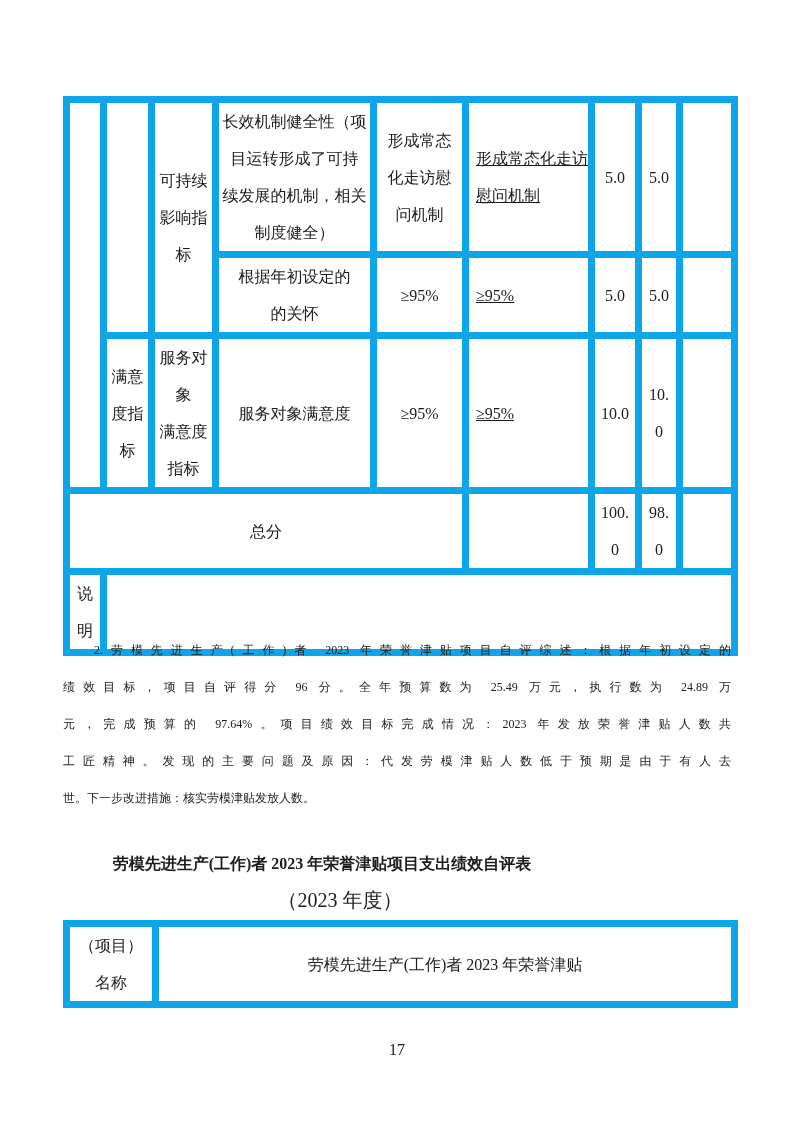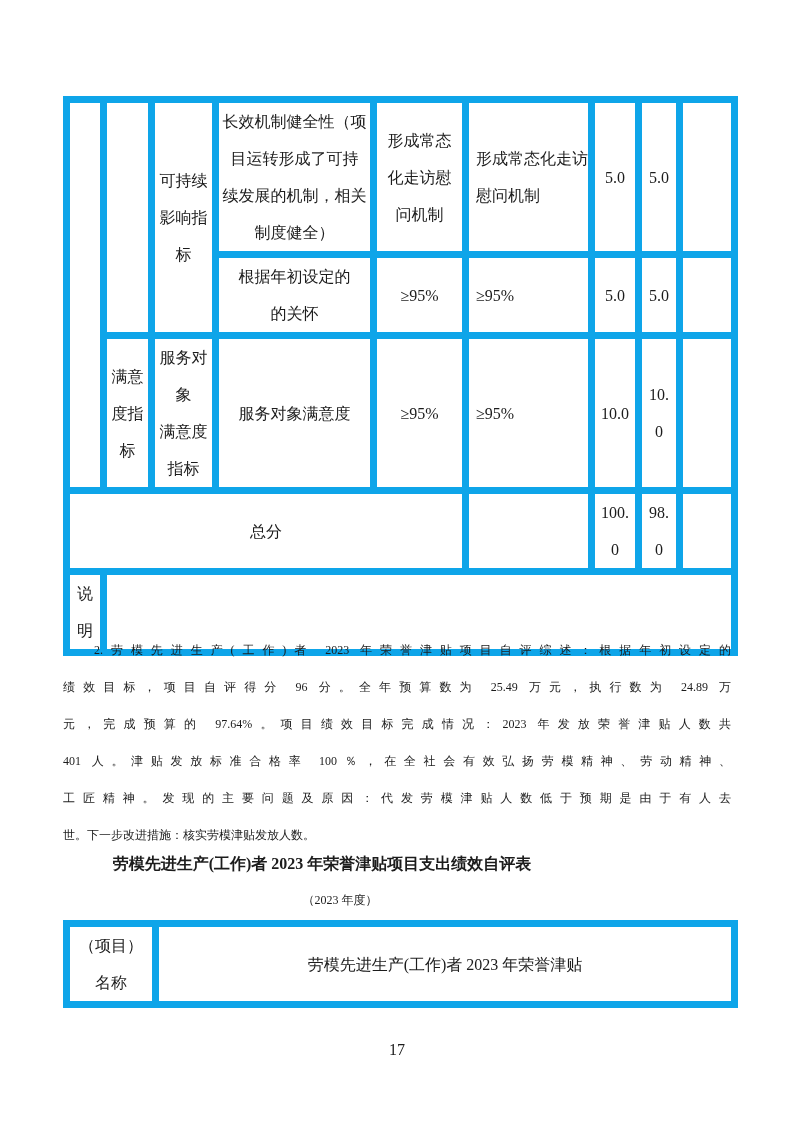--- a/index.html
+++ b/index.html
@@ -18,41 +18,41 @@
     border:7px solid #0ea5e9;
     padding:0;
     text-align:center;
     vertical-align:middle;
     font-size:16px;
     line-height:37px;
     white-space:pre-line;
     overflow:hidden;
   }
   .score-table{position:absolute;left:63px;top:96px;width:668px;}
-  .left-cell{text-align:left;padding-left:7px;}
+  .left-cell{text-align:left;padding-left:7px;text-decoration:underline;}
   .proj-table{position:absolute;left:63px;top:920px;width:668px;}
   
   .summary{position:absolute;left:63px;top:632px;width:668px;}
   .pline{
     font-size:12px;
     line-height:37px;
     text-align:justify;
     text-align-last:justify;
     text-justify:inter-character;
   }
   .pline.first{text-indent:31px;}
   .pline.last{text-align:left;text-align-last:left;}
   
   .form-title{
     position:absolute;left:0;top:845px;width:644px;
     text-align:center;font-size:16px;font-weight:bold;line-height:37px;
   }
   .form-year{
     position:absolute;left:0;top:882px;width:680px;
-    text-align:center;font-size:12px;line-height:37px;
+    text-align:center;font-size:20px;line-height:37px;
   }
   .page-number{
     position:absolute;left:0;top:1040px;width:794px;
     text-align:center;font-size:16px;line-height:20px;
   }
 </style>
 </head>
 <body>
 
 <div class="page">
@@ -128,21 +128,20 @@
 明</td>
       <td colspan="8"></td>
     </tr>
   </tbody>
     </table>
 
   <div class="summary">
     <div class="pline first">2.劳模先进生产(工作)者 2023 年荣誉津贴项目自评综述：根据年初设定的</div>
     <div class="pline">绩效目标，项目自评得分 96 分。全年预算数为 25.49 万元，执行数为 24.89 万</div>
     <div class="pline">元，完成预算的 97.64%。项目绩效目标完成情况：2023 年发放荣誉津贴人数共</div>
-    <div class="pline">401 人。津贴发放标准合格率 100％，在全社会有效弘扬劳模精神、劳动精神、</div>
     <div class="pline">工匠精神。发现的主要问题及原因：代发劳模津贴人数低于预期是由于有人去</div>
     <div class="pline last">世。下一步改进措施：核实劳模津贴发放人数。</div>
   </div>
 
   <div class="form-title">劳模先进生产(工作)者 2023 年荣誉津贴项目支出绩效自评表</div>
   <div class="form-year">（2023 年度）</div>
 
   <table class="proj-table">
     <colgroup>
       <col style="width:89px">

